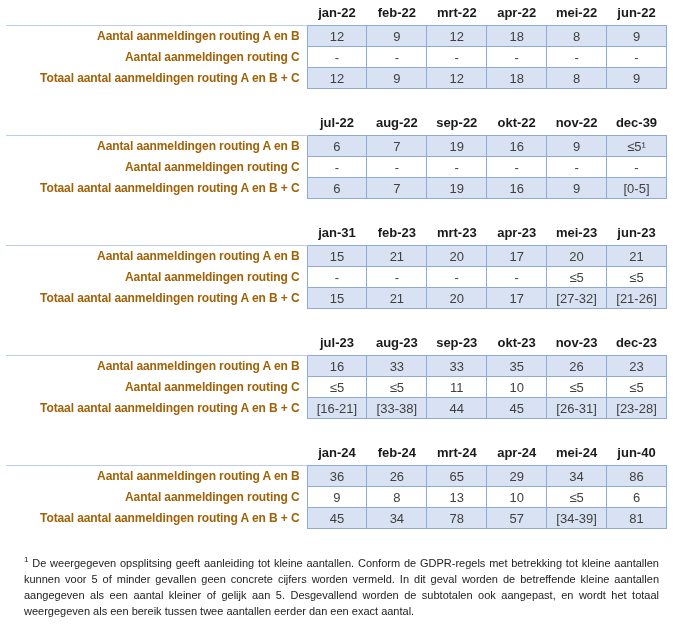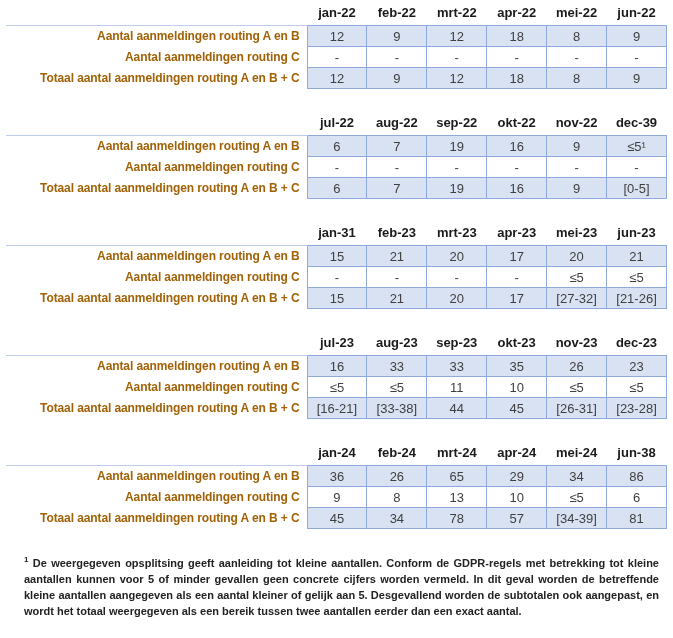--- a/index.html
+++ b/index.html
@@ -61,21 +61,20 @@
     letter-spacing: -0.1px;
     white-space: nowrap;
   }
   tbody tr:first-child th.row-label { border-top: 1px solid var(--rule); }
   .footnote {
     margin: 6px 14px 0 18px;
     font-size: 11px;
     line-height: 16px;
     text-align: justify;
     color: #222222;
-    font-weight: bold;
   }
   .footnote sup {
     font-size: 8px;
     line-height: 0;
   }
 </style>
 </head>
 <body>
 
 <div class="page">
@@ -254,21 +253,21 @@
 
   <table class="data-table">
     <thead>
       <tr>
         <th class="corner"></th>
       <th>jan-24</th>
             <th>feb-24</th>
             <th>mrt-24</th>
             <th>apr-24</th>
             <th>mei-24</th>
-            <th>jun-38</th>
+            <th>jun-40</th>
           </tr>
     </thead>
     <tbody>
           <tr class="filled">
             <th class="row-label">Aantal aanmeldingen routing A en B</th>
             <td>36</td>
             <td>26</td>
             <td>65</td>
             <td>29</td>
             <td>34</td>

